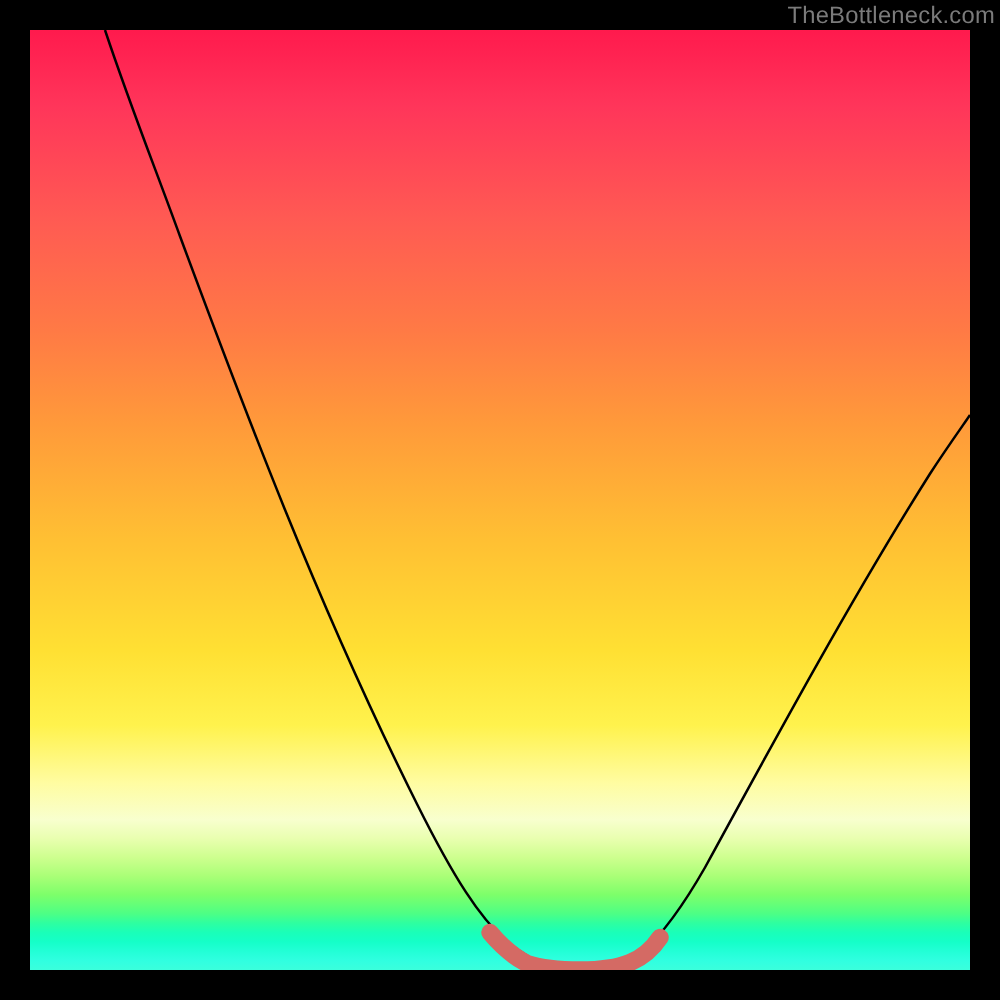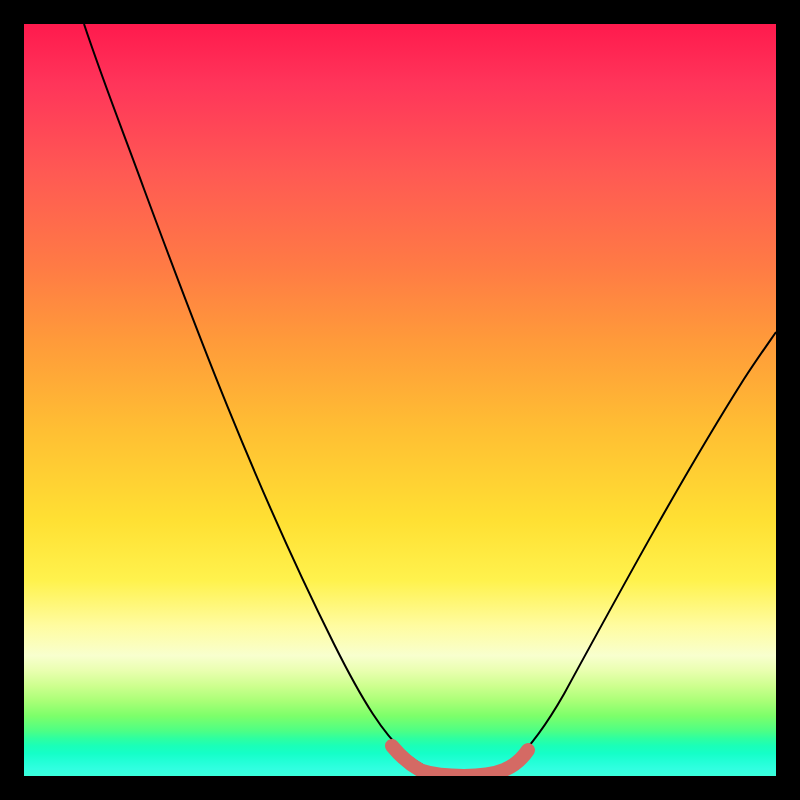--- a/index.html
+++ b/index.html
@@ -88,14 +88,15 @@
 
       <path fill="none" stroke="#d46a64" stroke-width="14" stroke-linecap="round" stroke-linejoin="round" d="M368,722
                C378,734 388,742 398,747
                C410,751 425,752 440,752
                C455,752 468,751 480,746
                C490,742 498,735 504,726"></path>
     </svg>
 
   </div>
 
+  <div class="watermark">TheBottleneck.com</div>
 
 </div>
 
 </body></html>

